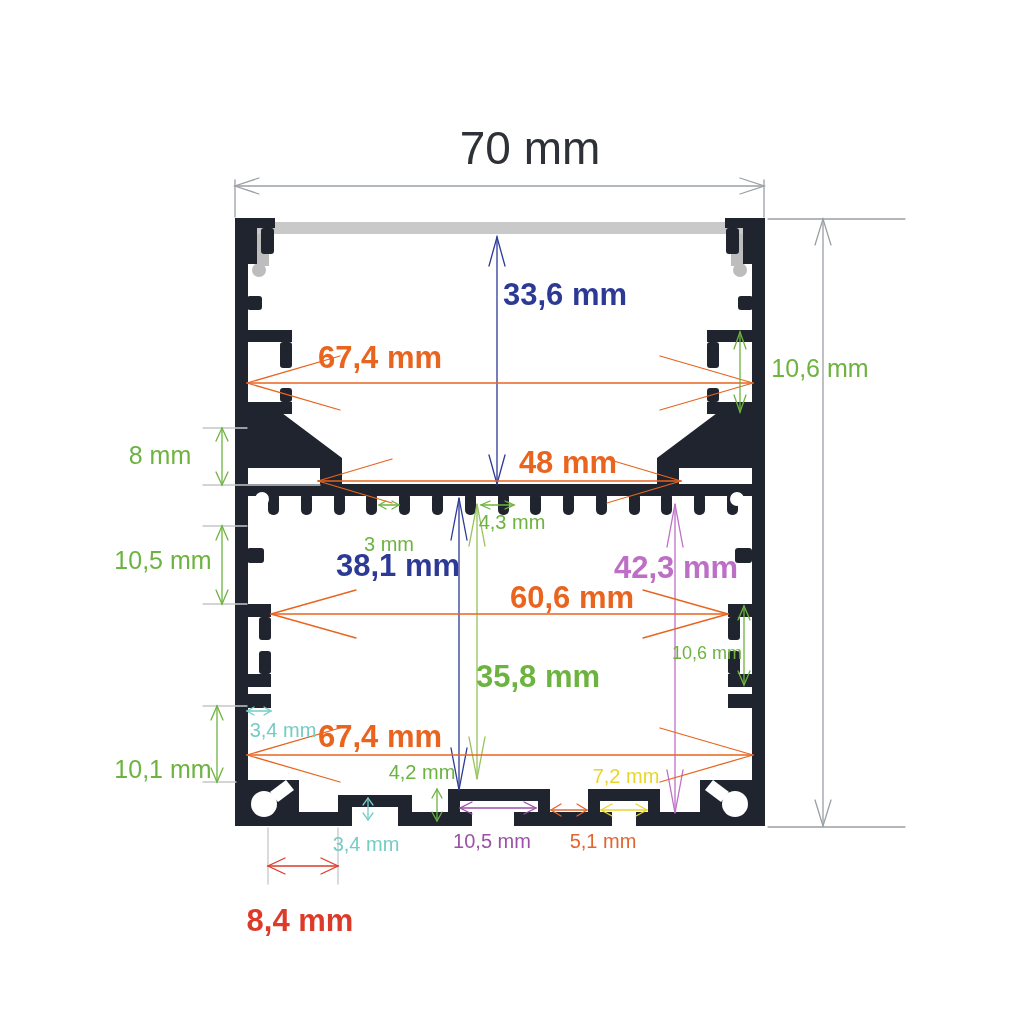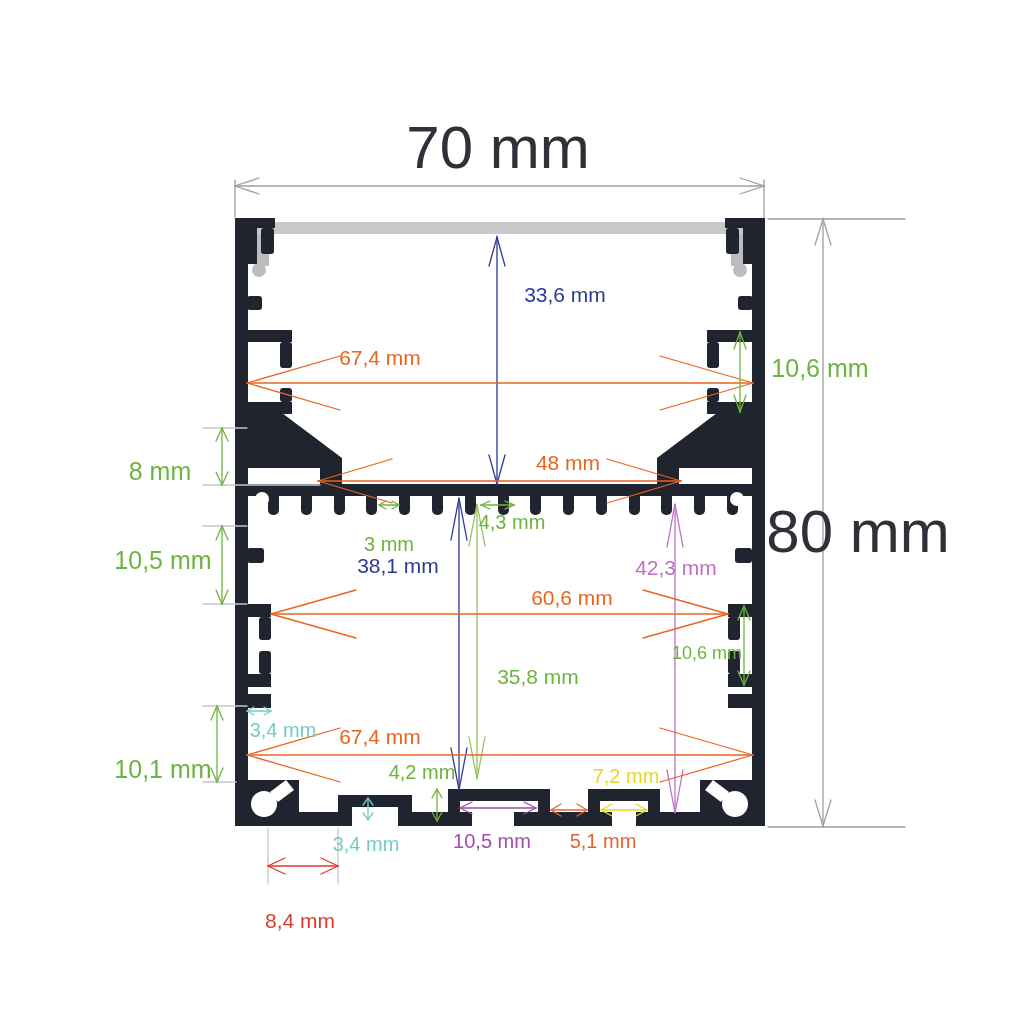--- a/index.html
+++ b/index.html
@@ -1,21 +1,21 @@
 <!DOCTYPE html>
 <html style="--profile: #1f242e; --diffuser: #c9c9c9; --diffuser_clip: #bdbdbd; --dim_dark: #2e3238; --orange: #e8641f; --blue: #2c3a96; --green: #6db33f; --green_light: #96c25a; --purple: #bd6fc6; --purple_dark: #9c50a8; --teal: #74ccc5; --yellow: #e9d62b; --red: #dd3b2a; --orange_red: #e0662f; --gray_line: #9aa0a6; --gray_ext: #c4c6c9;"><head>
 <meta charset="utf-8">
 <style>
   html,body{margin:0;padding:0;background:#ffffff;}
   #canvas{position:relative;width:1024px;height:1024px;background:#ffffff;overflow:hidden;
           font-family:"Liberation Sans","DejaVu Sans",sans-serif;}
   #drawing{position:absolute;left:0;top:0;}
   .dim-label{position:absolute;transform:translate(-50%,-50%);white-space:nowrap;line-height:1;}
-  .sz-title{font-size:60px;color:var(--dim_dark);}
-  .sz-big{font-size:21px;}
+  .sz-title{font-size:46px;color:var(--dim_dark);margin-left:32px;}
+  .sz-big{font-size:31px;font-weight:bold;}
   .sz-med{font-size:25px;}
   .sz-small{font-size:20px;}
   .sz-tiny{font-size:18px;}
   .c-blue{color:var(--blue);}
   .c-orange{color:var(--orange);}
   .c-green{color:var(--green);}
   .c-purple{color:var(--purple);text-align:center;}
   .c-purpledark{color:var(--purple_dark);}
   .c-teal{color:var(--teal);}
   .c-yellow{color:var(--yellow);}
@@ -302,25 +302,24 @@
   <g>
     <line class="s-ext" x1="268" y1="828" x2="268" y2="884"></line>
     <line class="s-ext" x1="338" y1="828" x2="338" y2="884"></line>
     <line class="s-red" x1="268" y1="866" x2="338" y2="866"></line>
     <polyline class="s-red" points="285,858 268,866 285,874" fill="none"></polyline>
     <polyline class="s-red" points="321,858 338,866 321,874" fill="none"></polyline>
   </g>
 </svg>
 
 <div class="dim-label sz-title" style="left:498px;top:148px;">70 mm</div>
-<div class="dim-label sz-title" style="left:858px;top:532px;">80 mm</div>
 <div class="dim-label sz-big c-blue" style="left:565px;top:294px;">33,6 mm</div>
 <div class="dim-label sz-big c-orange" style="left:380px;top:357px;">67,4 mm</div>
 <div class="dim-label sz-med c-green" style="left:820px;top:368px;">10,6 mm</div>
-<div class="dim-label sz-med c-green" style="left:160px;top:455px;margin-top:16px;">8 mm</div>
+<div class="dim-label sz-med c-green" style="left:160px;top:455px;">8 mm</div>
 <div class="dim-label sz-big c-orange" style="left:568px;top:462px;">48 mm</div>
 <div class="dim-label sz-small c-green" style="left:389px;top:544px;">3 mm</div>
 <div class="dim-label sz-small c-green" style="left:512px;top:522px;">4,3 mm</div>
 <div class="dim-label sz-med c-green" style="left:163px;top:560px;">10,5 mm</div>
 <div class="dim-label sz-big c-blue" style="left:398px;top:565px;">38,1 mm</div>
 <div class="dim-label sz-big c-purple" style="left:676px;top:567px;">42,3 mm</div>
 <div class="dim-label sz-big c-orange" style="left:572px;top:597px;">60,6 mm</div>
 <div class="dim-label sz-tiny c-green" style="left:707px;top:653px;">10,6 mm</div>
 <div class="dim-label sz-big c-green" style="left:538px;top:676px;">35,8 mm</div>
 <div class="dim-label sz-med c-green" style="left:163px;top:745px;margin-top:24px;">10,1 mm</div>

